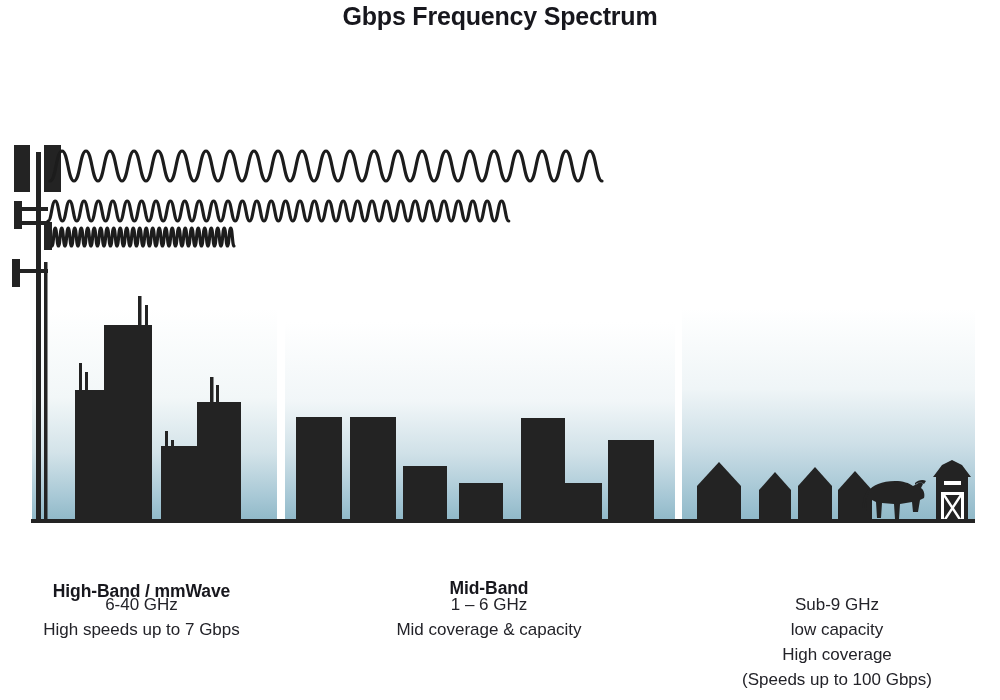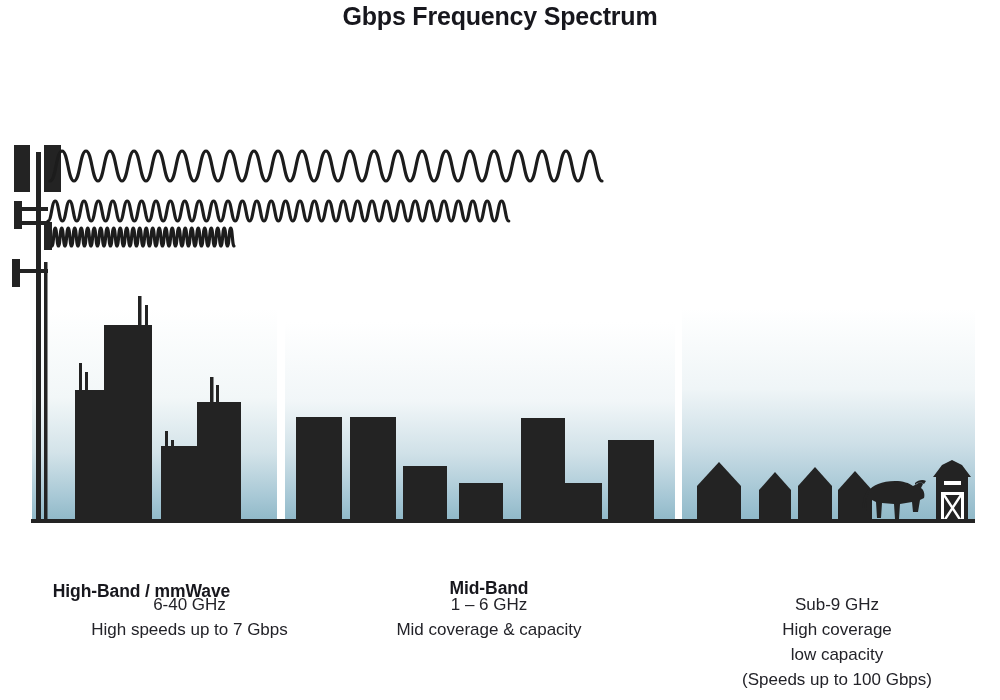--- a/index.html
+++ b/index.html
@@ -206,31 +206,31 @@
                c1.6,0 1.6,-18 3.25,-18 c1.6,0 1.6,18 3.25,18 c1.6,0 1.6,-18 3.25,-18 c1.6,0 1.6,18 3.25,18
                c1.6,0 1.6,-18 3.25,-18 c1.6,0 1.6,18 3.25,18 c1.6,0 1.6,-18 3.25,-18 c1.6,0 1.6,18 3.25,18
                c1.6,0 1.6,-18 3.25,-18 c1.6,0 1.6,18 3.25,18 c1.6,0 1.6,-18 3.25,-18 c1.6,0 1.6,18 3.25,18
                c1.6,0 1.6,-18 3.25,-18 c1.6,0 1.6,18 3.25,18 c1.6,0 1.6,-18 3.25,-18 c1.6,0 1.6,18 3.25,18
                c1.6,0 1.6,-18 3.25,-18 c1.6,0 1.6,18 3.25,18 c1.6,0 1.6,-18 3.25,-18 c1.6,0 1.6,18 3.25,18
                c1.6,0 1.6,-18 3.25,-18 c1.6,0 1.6,18 3.25,18 c1.6,0 1.6,-18 3.25,-18 c1.6,0 1.6,18 3.25,18"></path>
     </g>
   </svg>
 
   <div class="band-label" style="left:0; top:549px; width:283px;margin-top:32px;">High-Band / mmWave</div>
-  <div class="band-desc" style="left:0; top:592px; width:283px;padding-left:48px;">
+  <div class="band-desc" style="left:0; top:592px; width:283px;">
     <div>6-40 GHz</div>
     <div>High speeds up to 7 Gbps</div>
   </div>
 
   <div class="band-label" style="left:339px; top:549px; width:300px;margin-top:29px;">Mid-Band</div>
   <div class="band-desc" style="left:339px; top:592px; width:300px;">
     <div>1 – 6 GHz</div>
     <div>Mid coverage &amp; capacity</div>
   </div>
 
   <div class="band-desc" style="left:692px; top:592px; width:290px;">
     <div>Sub-9 GHz</div>
+    <div>low capacity</div>
     <div>High coverage</div>
-    <div>low capacity</div>
     <div>(Speeds up to 100 Gbps)</div>
   </div>
 
 </div>
 
 </body></html>

